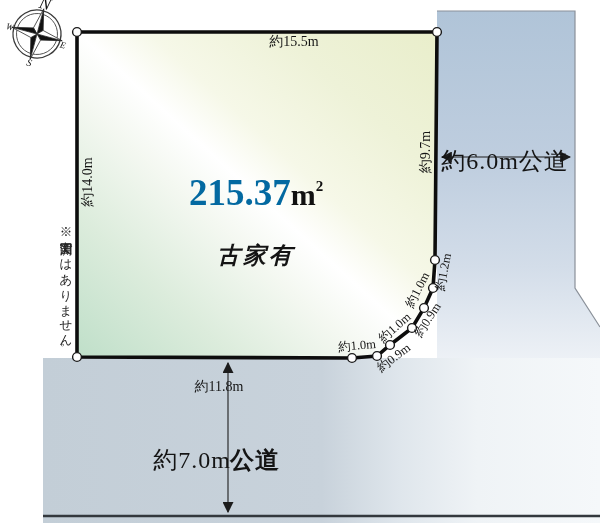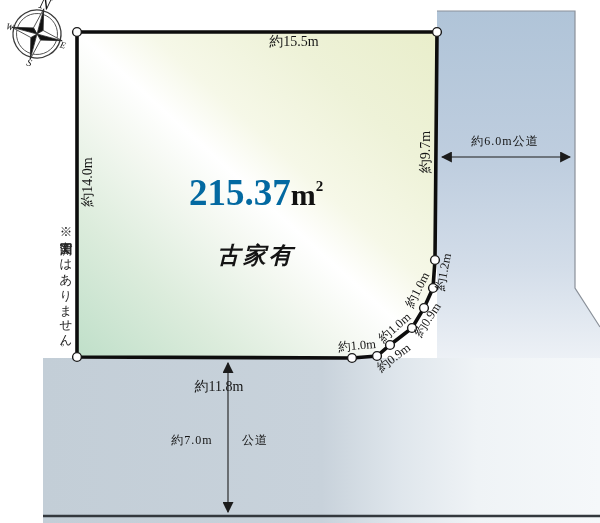--- a/index.html
+++ b/index.html
@@ -4,21 +4,21 @@
 <style>
   html,body{margin:0;padding:0;background:#fff;}
   .canvas{position:relative;width:600px;height:523px;background:#ffffff;overflow:hidden;
           font-family:"Liberation Serif","DejaVu Serif",serif;}
   .canvas svg{position:absolute;left:0;top:0;}
   .txt{position:absolute;white-space:nowrap;color:#141414;
        font-family:"Liberation Serif","DejaVu Serif",serif;}
   .ctr{transform:translate(-50%,-50%);}
   .dim{font-size:14px;}
   .dim-sm{font-size:12.5px;}
-  .road-lbl{font-size:12px;letter-spacing:1px;}
+  .road-lbl{font-size:24px;letter-spacing:1px;margin-top:20px;}
   .center-line{font-size:23px;font-weight:600;letter-spacing:1px;}
   .area-val{font-size:37px;font-weight:700;}
   .area-m{font-size:30px;font-weight:600;color:#111;}
   .area-sup{font-size:15px;font-weight:600;color:#111;vertical-align:14px;}
   .note-v{writing-mode:vertical-rl;text-orientation:upright;font-size:12.5px;
           letter-spacing:1px;color:#222;}
 </style>
 </head>
 <body>
 
@@ -113,21 +113,21 @@
 
   <div class="txt dim-sm" style="left:357px;top:346px;transform:translate(-50%,-50%) rotate(-5deg);">約1.0m</div>
   <div class="txt dim-sm" style="left:394px;top:358px;transform:translate(-50%,-50%) rotate(-37deg);">約0.9m</div>
   <div class="txt dim-sm" style="left:395px;top:328px;transform:translate(-50%,-50%) rotate(-41deg);">約1.0m</div>
   <div class="txt dim-sm" style="left:428px;top:320px;transform:translate(-50%,-50%) rotate(-57deg);">約0.9m</div>
   <div class="txt dim-sm" style="left:418px;top:290px;transform:translate(-50%,-50%) rotate(-63deg);">約1.0m</div>
   <div class="txt dim-sm" style="left:444px;top:272px;transform:translate(-50%,-50%) rotate(-79deg);">約1.2m</div>
 
   <div class="txt road-lbl ctr" style="left:505px;top:141px;">約6.0m公道</div>
   <div class="txt road-lbl ctr" style="left:192px;top:440px;">約7.0m</div>
-  <div class="txt road-lbl ctr" style="left:255px;top:440px;">公道</div>
+  <div class="txt road-lbl ctr" style="left:255px;top:440px;font-weight:bold;">公道</div>
 
   <div class="txt note-v" style="left:57px;top:218px;">※実測図ではありません。</div>
 
   <div class="txt ctr" style="left:256px;top:192px;">
     <span class="area-val" style="color:#0369a1;text-align:right;">215.37</span><span class="area-m">m</span><span class="area-sup">2</span>
   </div>
   <div class="txt center-line ctr" style="left:256px;top:255px;letter-spacing:3px;font-style:italic;">古家有</div>
 
 </div>
 

